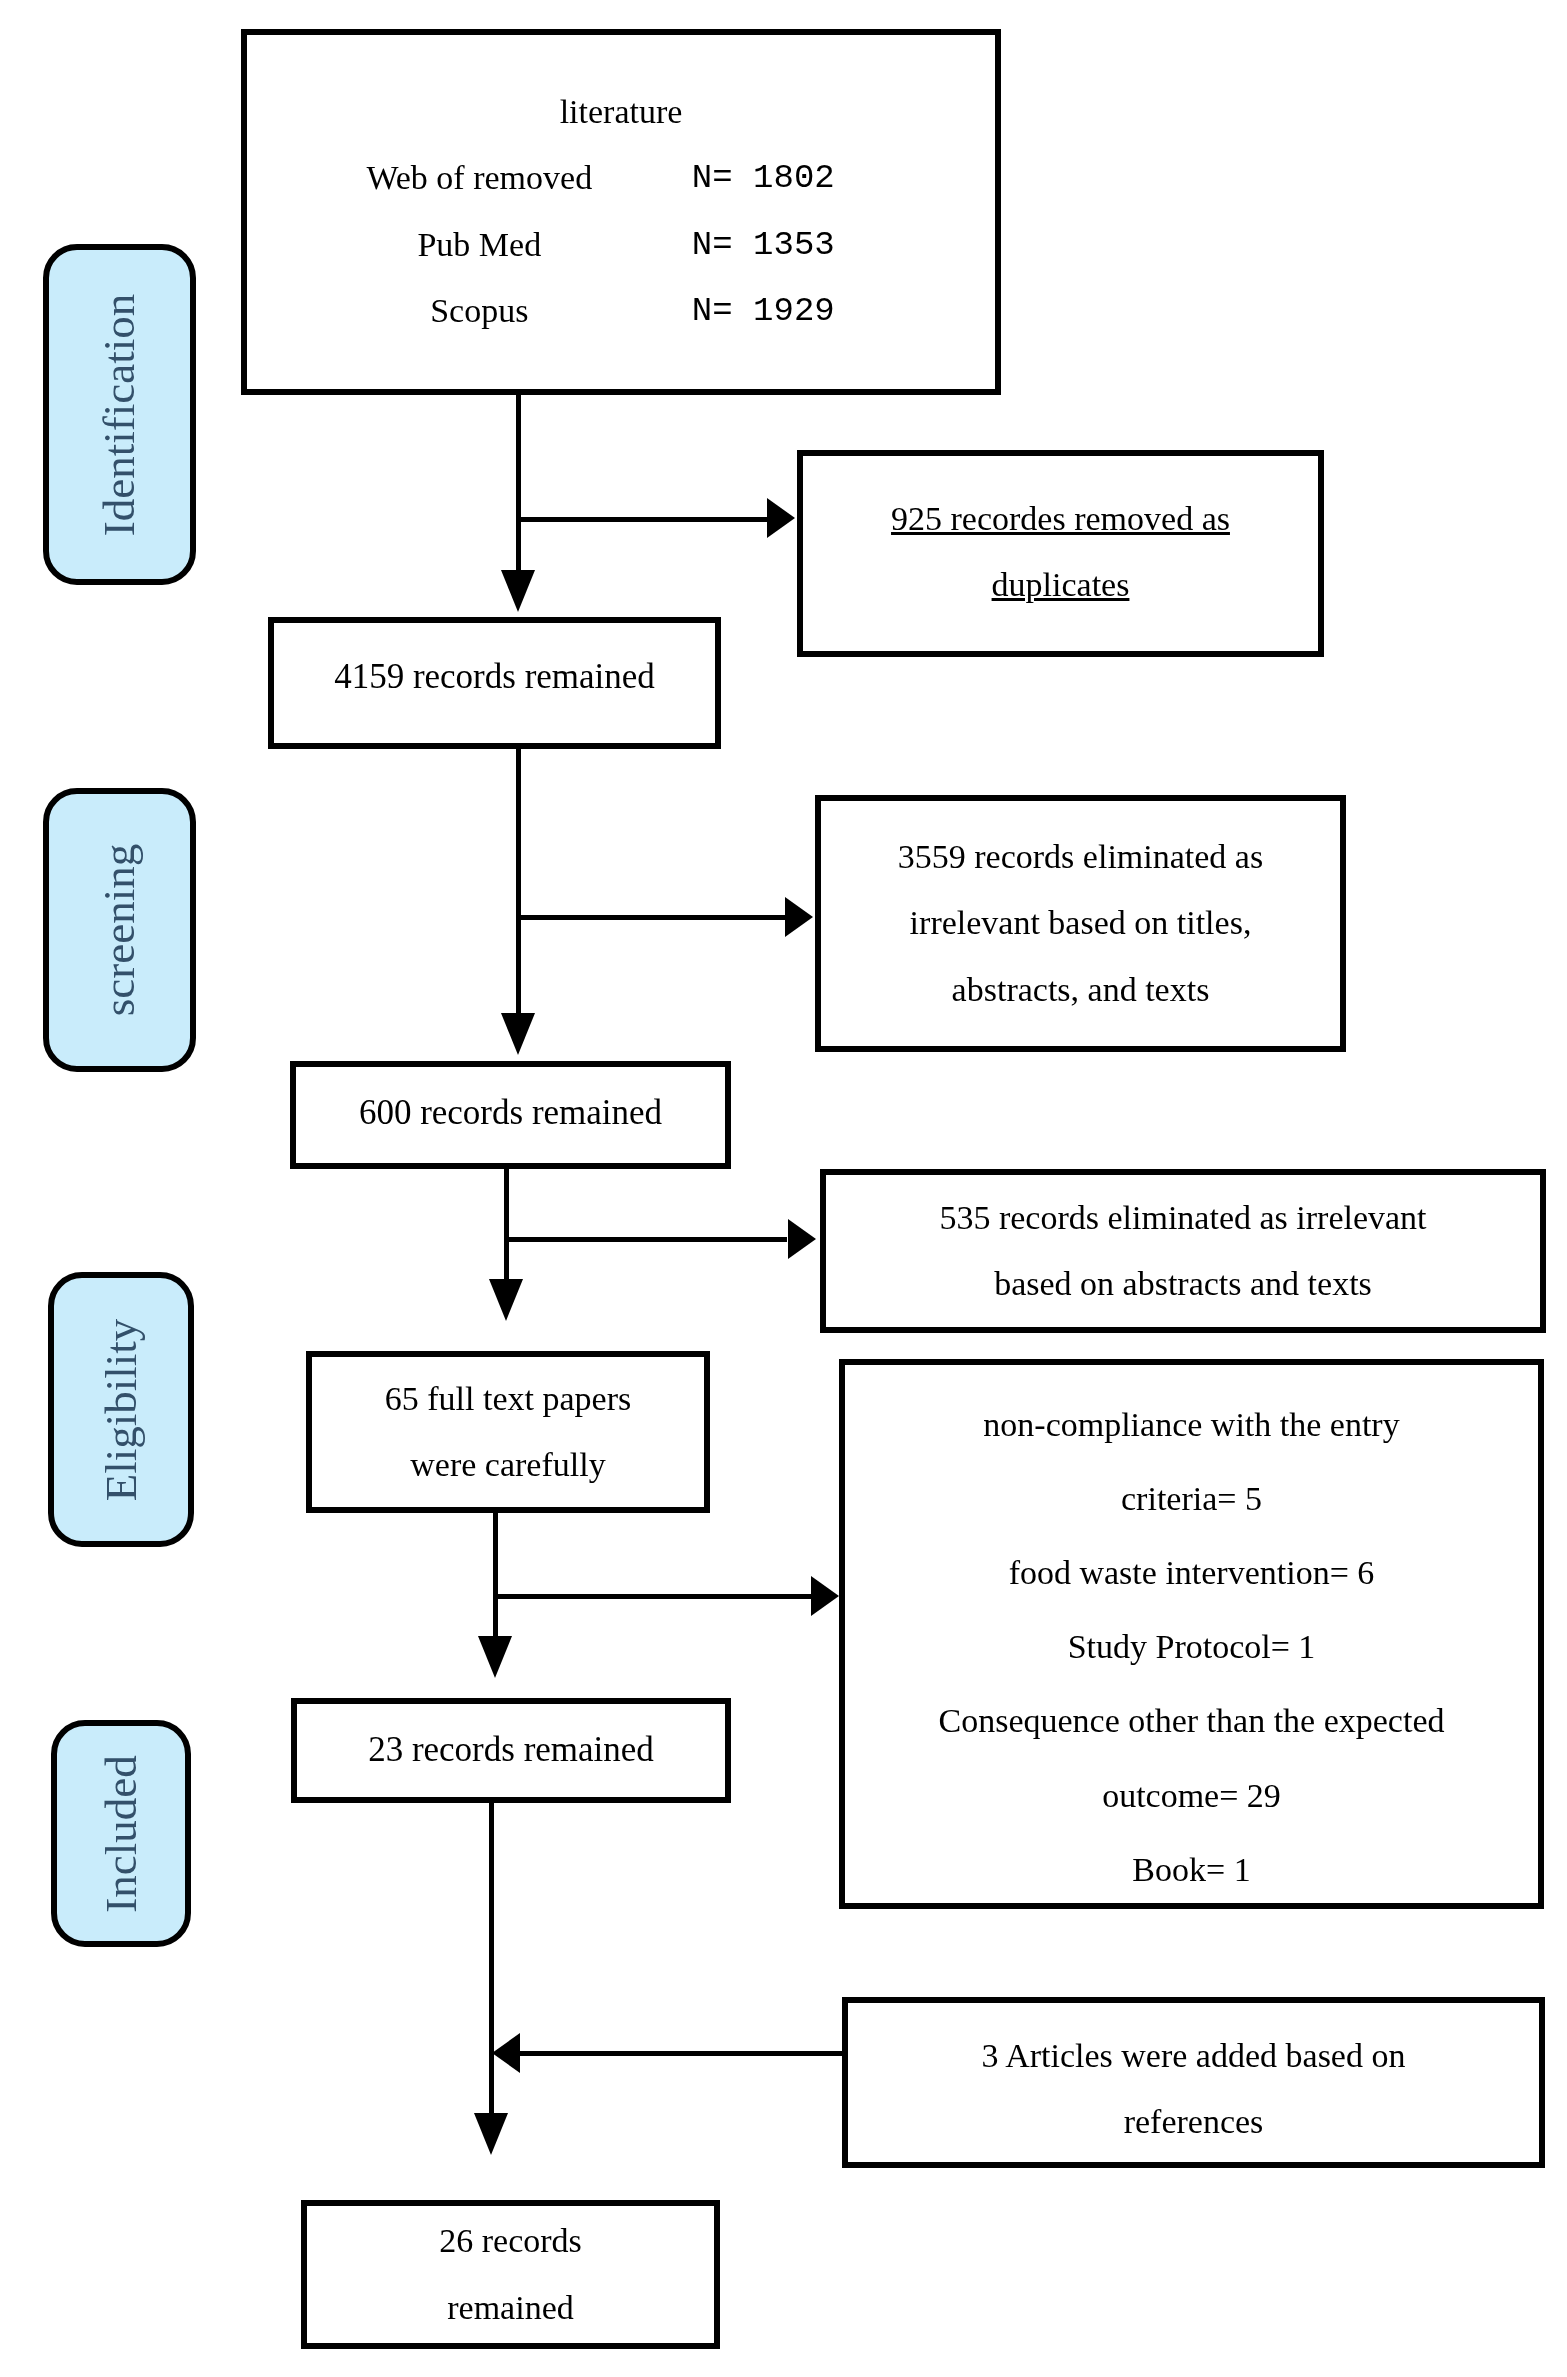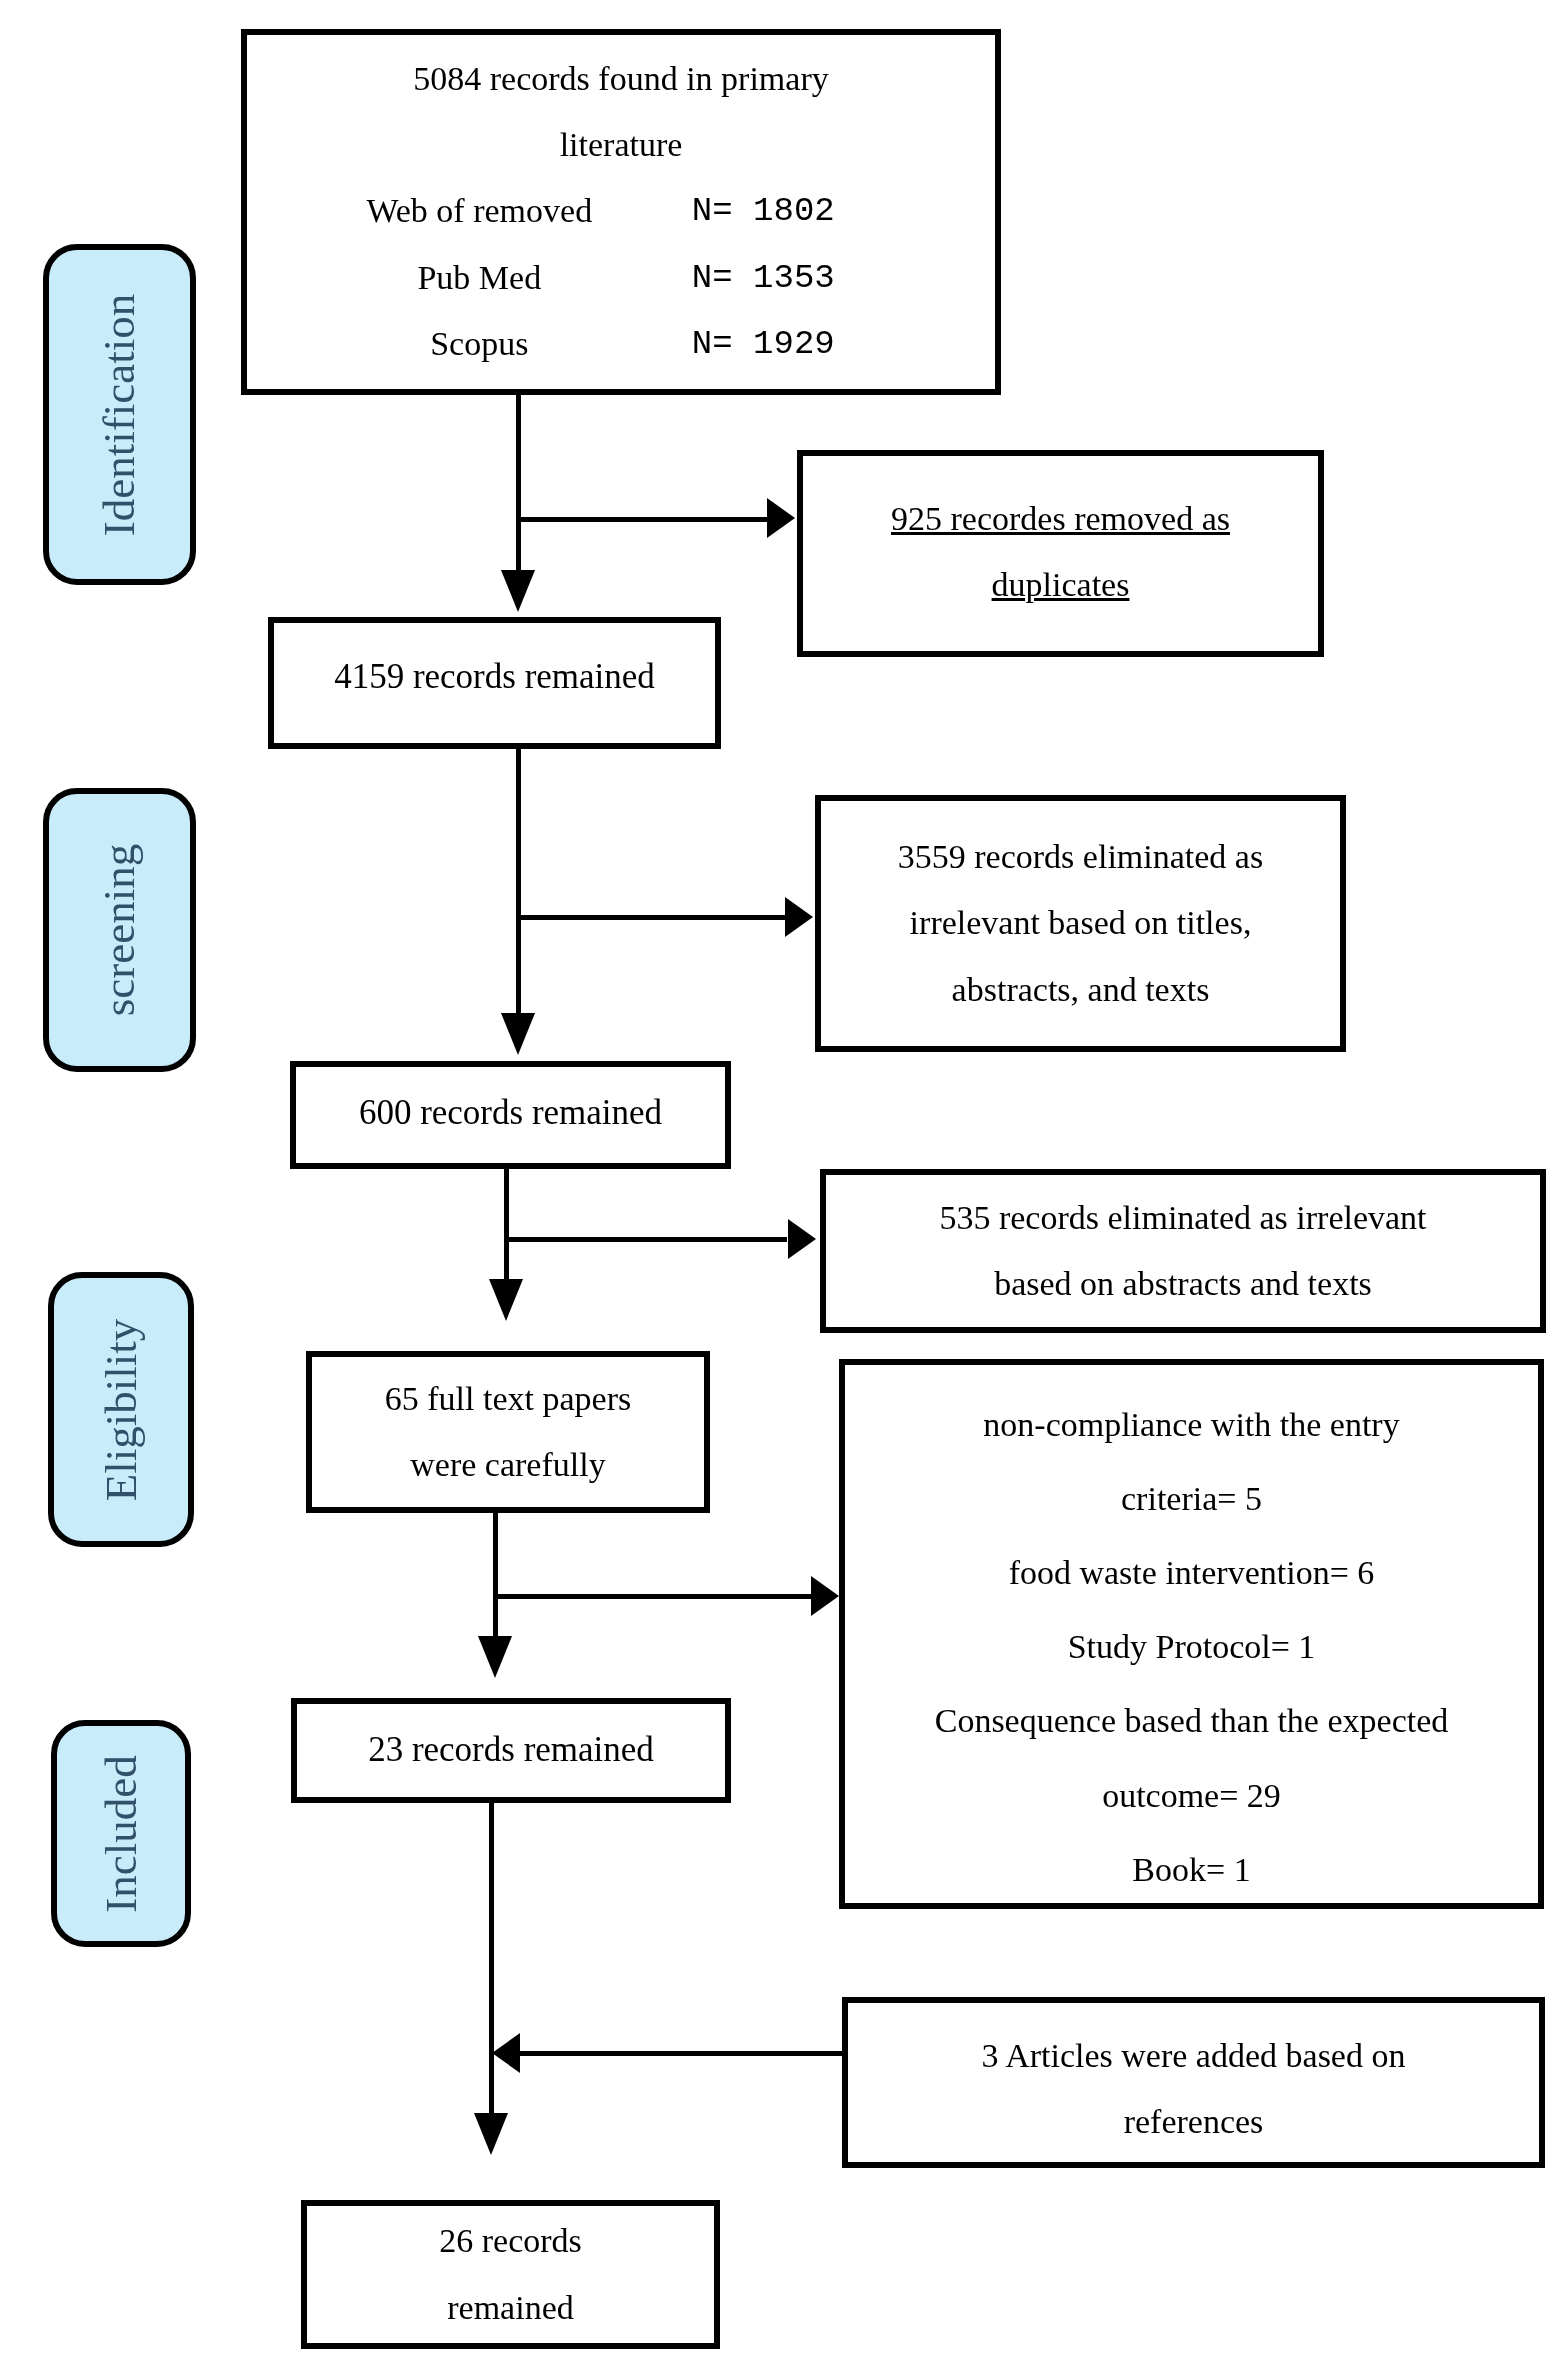--- a/index.html
+++ b/index.html
@@ -100,21 +100,20 @@
     <span>screening</span>
   </div>
   <div class="stage" id="stage-eligibility">
     <span>Eligibility</span>
   </div>
   <div class="stage" id="stage-included">
     <span>Included</span>
   </div>
 
   <div class="box" id="box-found">
-    <span>5084 records found in primary</span>
     <span>literature</span>
     <div class="src-row">
       <span class="src-name">Web of removed</span>
       <span class="src-count">N= 1802</span>
     </div>
     <div class="src-row">
       <span class="src-name">Pub Med</span>
       <span class="src-count">N= 1353</span>
     </div>
     <div class="src-row">
@@ -150,21 +149,21 @@
   <div class="box" id="box-fulltext-65">
     <span>65 full text papers</span>
     <span>were carefully</span>
   </div>
 
   <div class="box" id="box-exclusions">
     <span>non-compliance with the entry</span>
     <span>criteria= 5</span>
     <span>food waste intervention= 6</span>
     <span>Study Protocol= 1</span>
-    <span>Consequence based than the expected</span>
+    <span>Consequence other than the expected</span>
     <span>outcome= 29</span>
     <span>Book= 1</span>
   </div>
 
   <div class="box" id="box-remained-23">
     <span>23 records remained</span>
   </div>
 
   <div class="box" id="box-added-3">
     <span>3 Articles were added based on</span>

